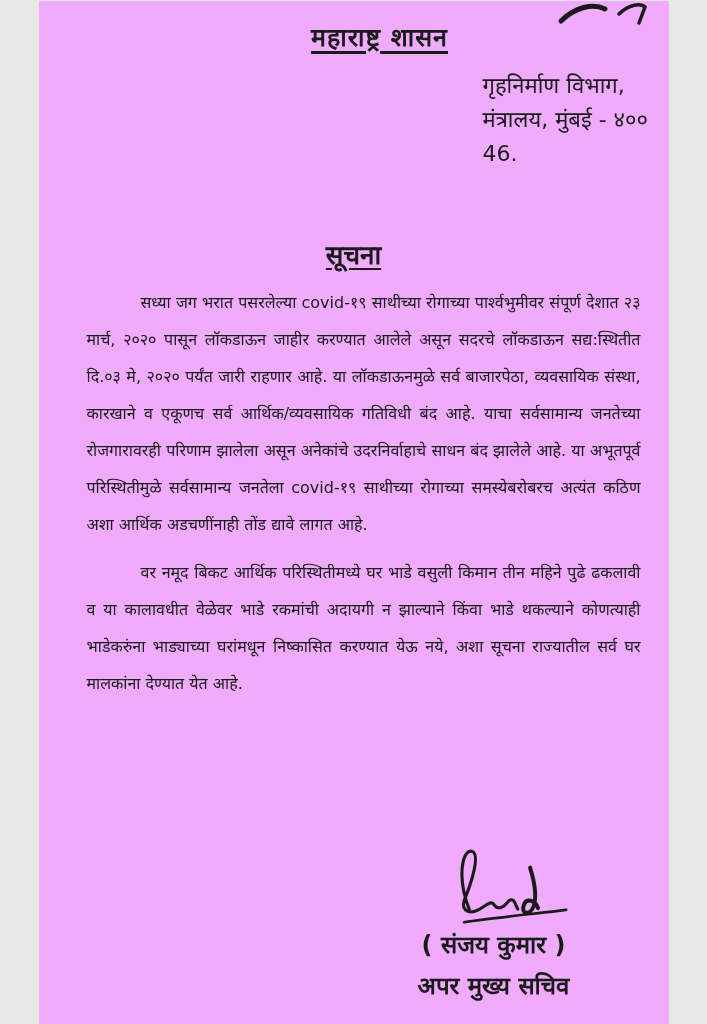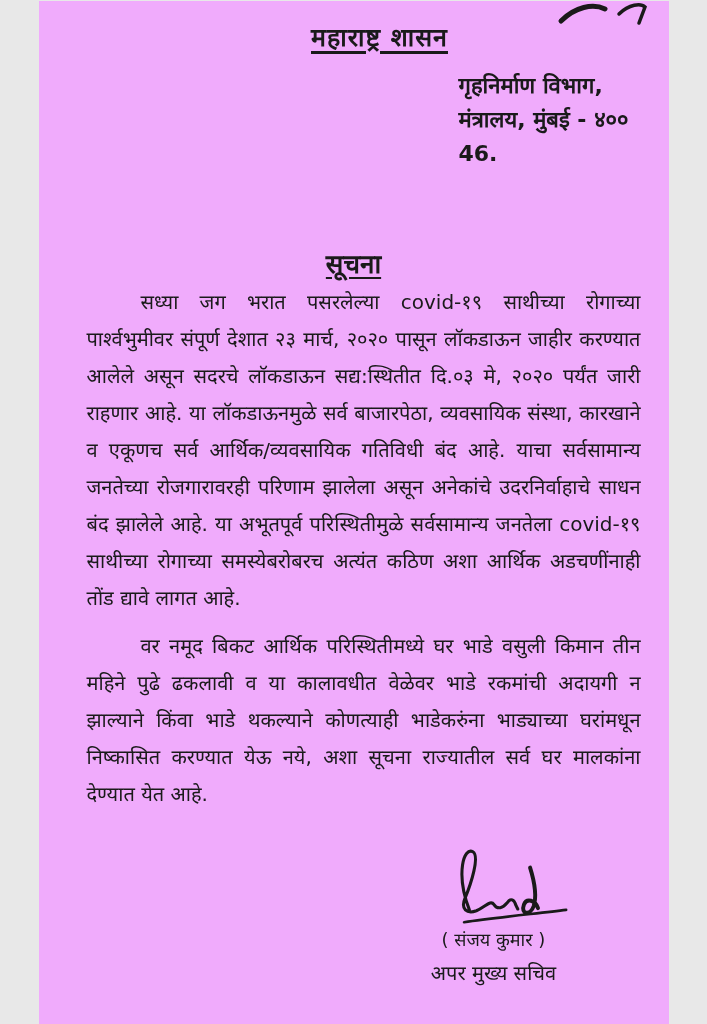--- a/index.html
+++ b/index.html
@@ -29,63 +29,63 @@
     transform: translateX(26px);
     font-size: 25px;
     font-weight: bold;
     letter-spacing: 1px;
     text-decoration: underline;
     text-decoration-thickness: 2.5px;
     text-underline-offset: 5px;
   }
   .address-block {
     position: absolute;
-    left: 420px;
+    left: 444px;
     top: 68px;
     font-size: 22px;
     line-height: 34px;
-    font-weight: 700;
+    font-weight: 400;
   }
   .address-block .date-line { margin-top: 7px; }
   .notice-heading {
     position: absolute;
-    top: 244px;
+    top: 235px;
     left: 0;
     width: 100%;
     text-align: center;
     font-size: 26px;
     font-weight: bold;
     text-decoration: underline;
     text-decoration-thickness: 2px;
     text-underline-offset: 4px;
   }
   .body-text {
     position: absolute;
     left: 48px;
     right: 28px;
     top: 283px;
   }
   .body-text p {
     margin: 0 0 11px 0;
-    font-size: 20px;
+    font-size: 16px;
     line-height: 37px;
     text-align: justify;
     text-indent: 54px;
     font-weight: 500;
   }
   .signature-block {
     position: absolute;
     right: 55px;
     top: 842px;
     width: 240px;
     text-align: center;
   }
   .signature-mark { width: 170px; height: 88px; margin: 0 auto -4px auto; display: block; }
-  .signatory-name { font-size: 18px; font-weight: 400; margin-top: 0; }
-  .signatory-designation { font-size: 20px; font-weight: 400; margin-top: 8px; }
+  .signatory-name { font-size: 24px; font-weight: 700; margin-top: 0; }
+  .signatory-designation { font-size: 24px; font-weight: 700; margin-top: 8px; }
 </style>
 </head>
 <body>
 
 <div class="page">
 
   <svg class="corner-mark" viewBox="0 0 110 30">
     <path d="M8,20 C22,6 40,2 52,8" fill="none" stroke="#1a1a1a" stroke-width="5" stroke-linecap="round"></path>
     <path d="M66,13 C76,3 88,2 92,6 L86,22" fill="none" stroke="#1a1a1a" stroke-width="3.5" stroke-linecap="round"></path>
   </svg>

